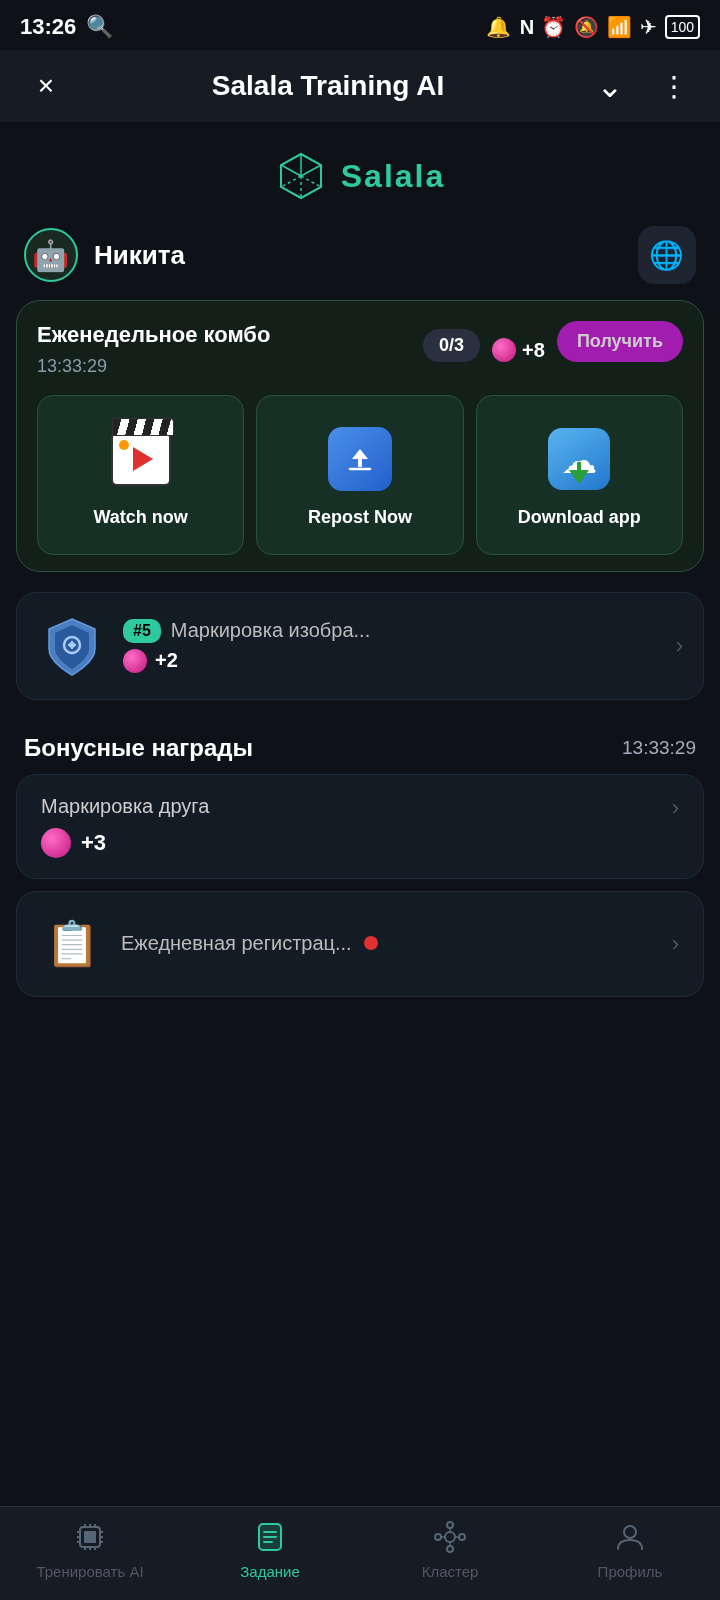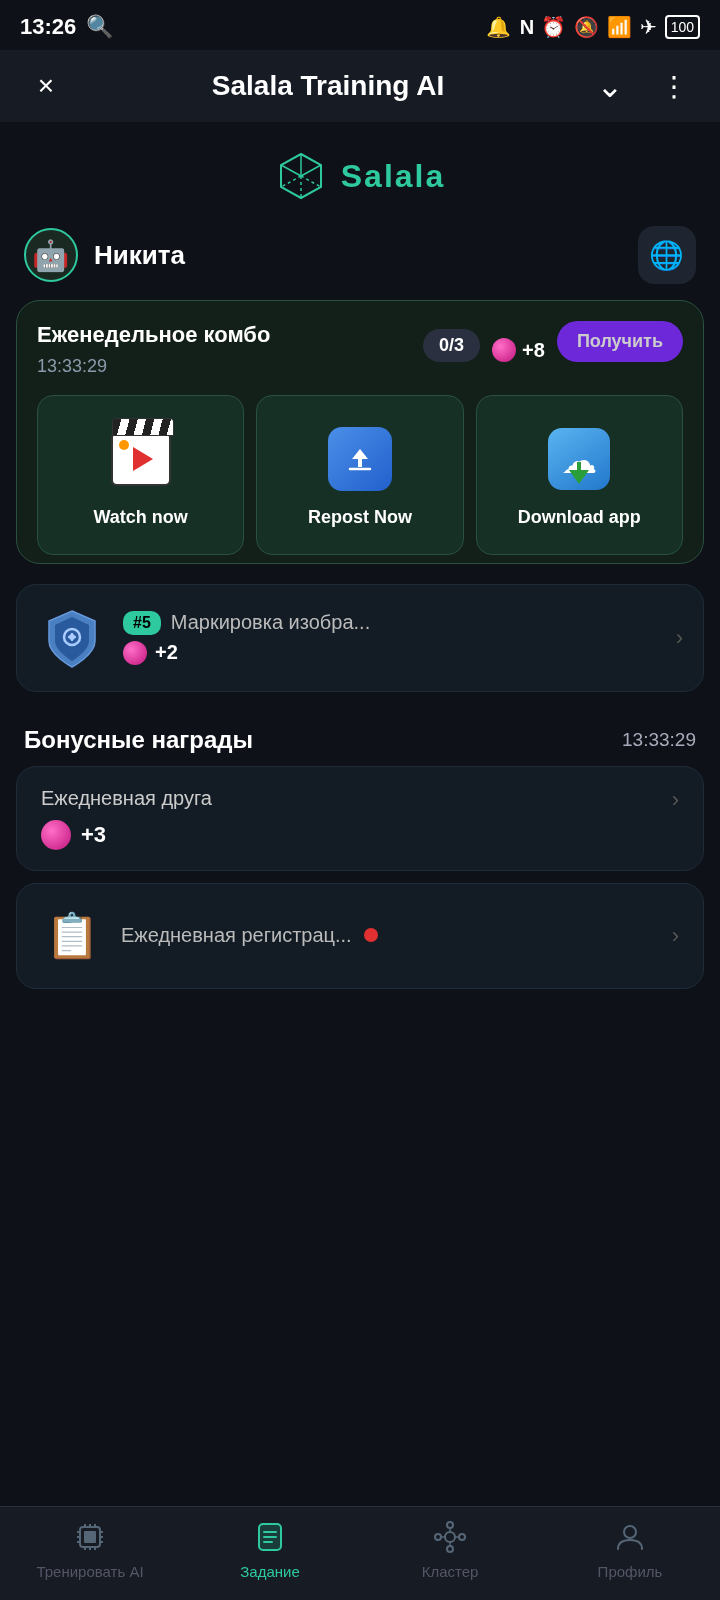--- a/index.html
+++ b/index.html
@@ -140,21 +140,21 @@
       cursor: pointer;
       font-size: 28px;
     }
 
     
     .combo-card {
       margin: 0 16px 20px 16px;
       background: #132019;
       border-radius: 24px;
       border: 1.5px solid #2a5040;
-      padding: 20px 20px 8px 20px;
+      padding: 20px 20px 16px 20px;
     }
     .combo-header {
       display: flex;
       align-items: flex-start;
       justify-content: space-between;
       margin-bottom: 6px;
     }
     .combo-title {
       font-size: 22px;
       font-weight: 700;
@@ -192,21 +192,21 @@
     }
     .gem-icon-lg {
       width: 30px;
       height: 30px;
       border-radius: 50%;
       background: radial-gradient(circle at 35% 35%, #ff6ec7, #c0157e);
       display: inline-block;
       flex-shrink: 0;
     }
     .receive-btn {
-      background: #6d28d9;
+      background: #a21caf;
       border: none;
       border-radius: 24px;
       padding: 10px 20px;
       font-size: 18px;
       font-weight: 600;
       color: #ccc;
       cursor: pointer;
     }
     .combo-time {
       font-size: 18px;
@@ -700,21 +700,21 @@
   </div>
 
   <div class="bonus-section-row">
     <span class="section-title">Бонусные награды</span>
     <span class="bonus-time">13:33:29</span>
   </div>
 
   <div class="bonus-card">
     <div class="bonus-card-inner">
       <div>
-        <div class="bonus-card-title">Ежедневная друга</div>
+        <div class="bonus-card-title">Маркировка друга</div>
         <div class="bonus-card-reward">
           <span class="gem-icon-lg"></span>
           <span class="bonus-points">+3</span>
         </div>
       </div>
       <span class="chevron-right">›</span>
     </div>
   </div>
 
   <div class="daily-card">

